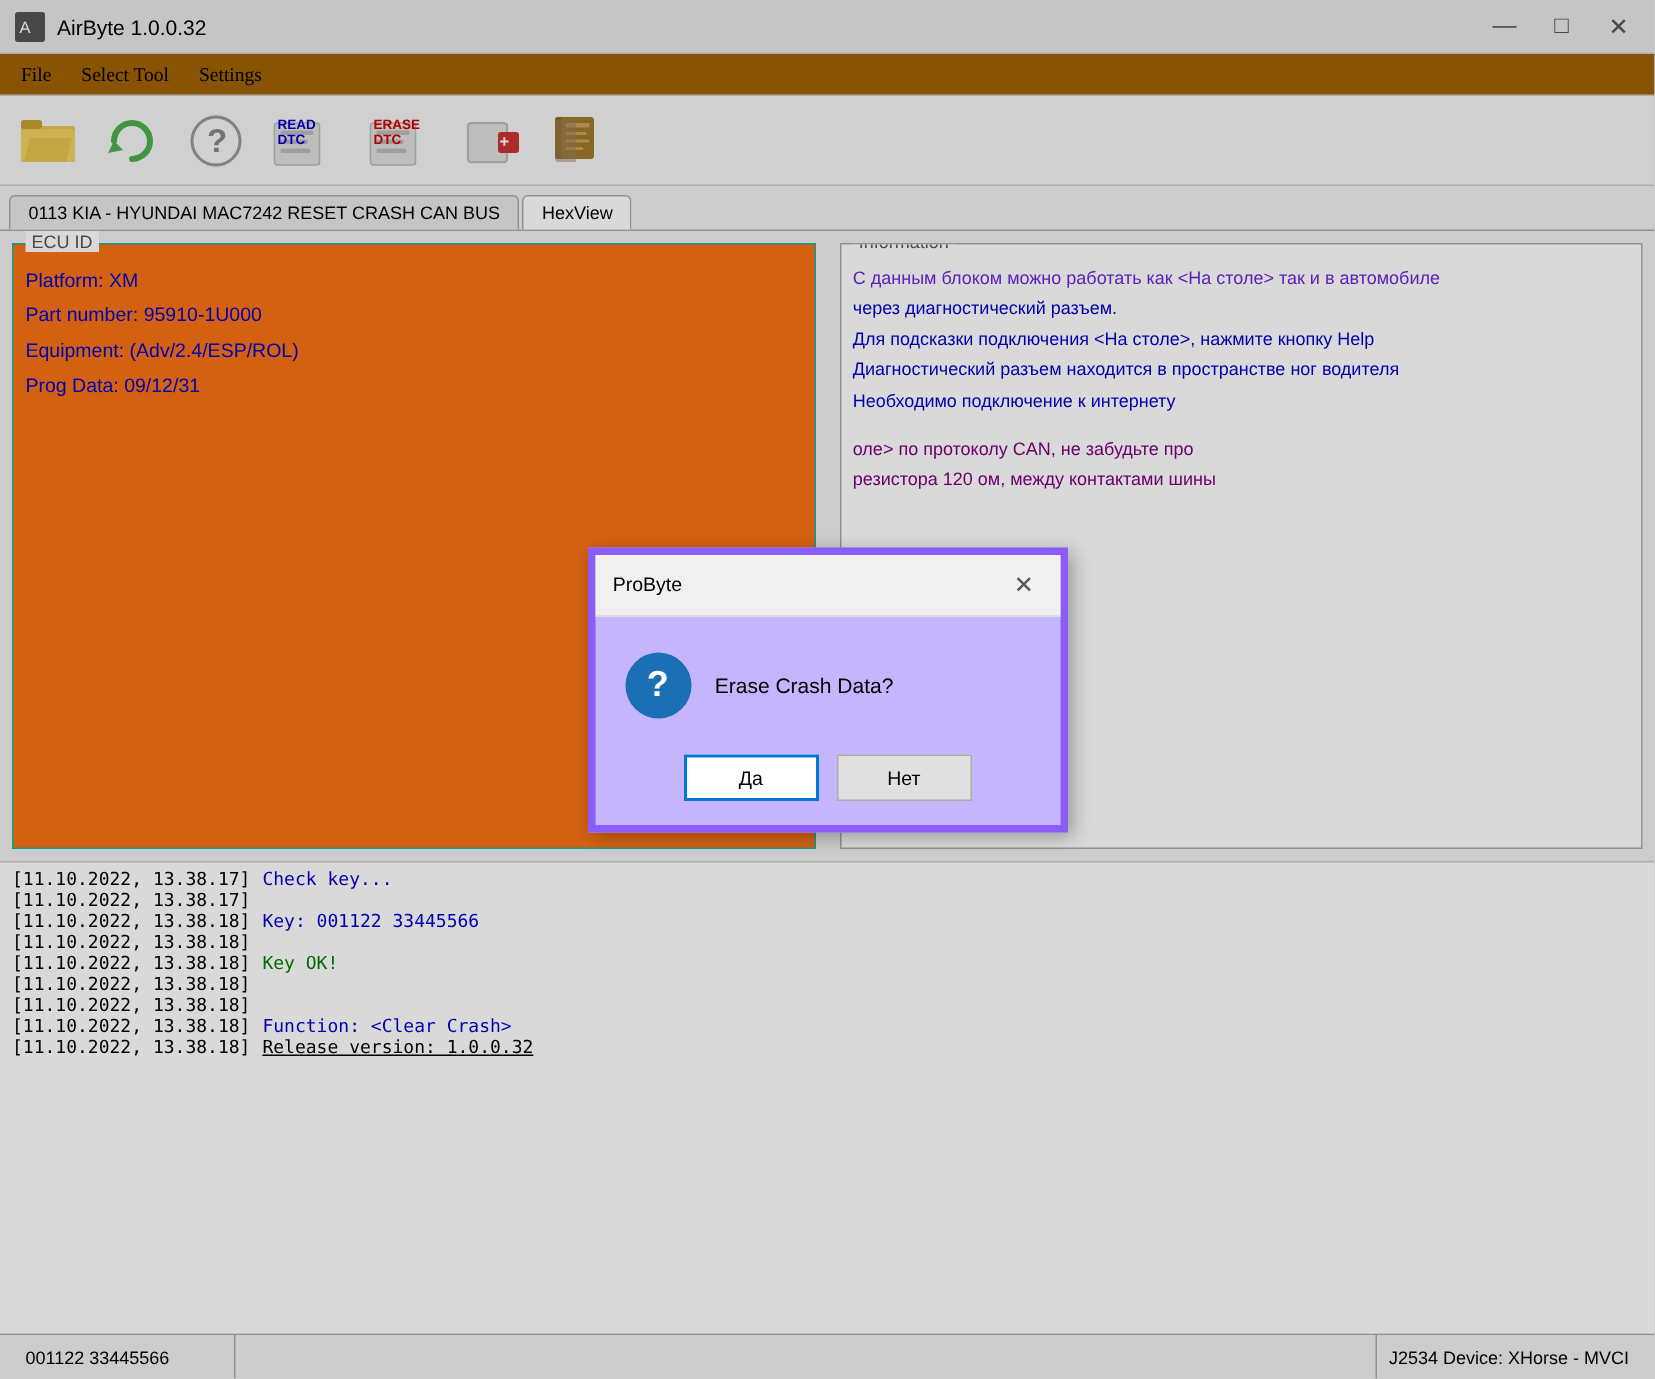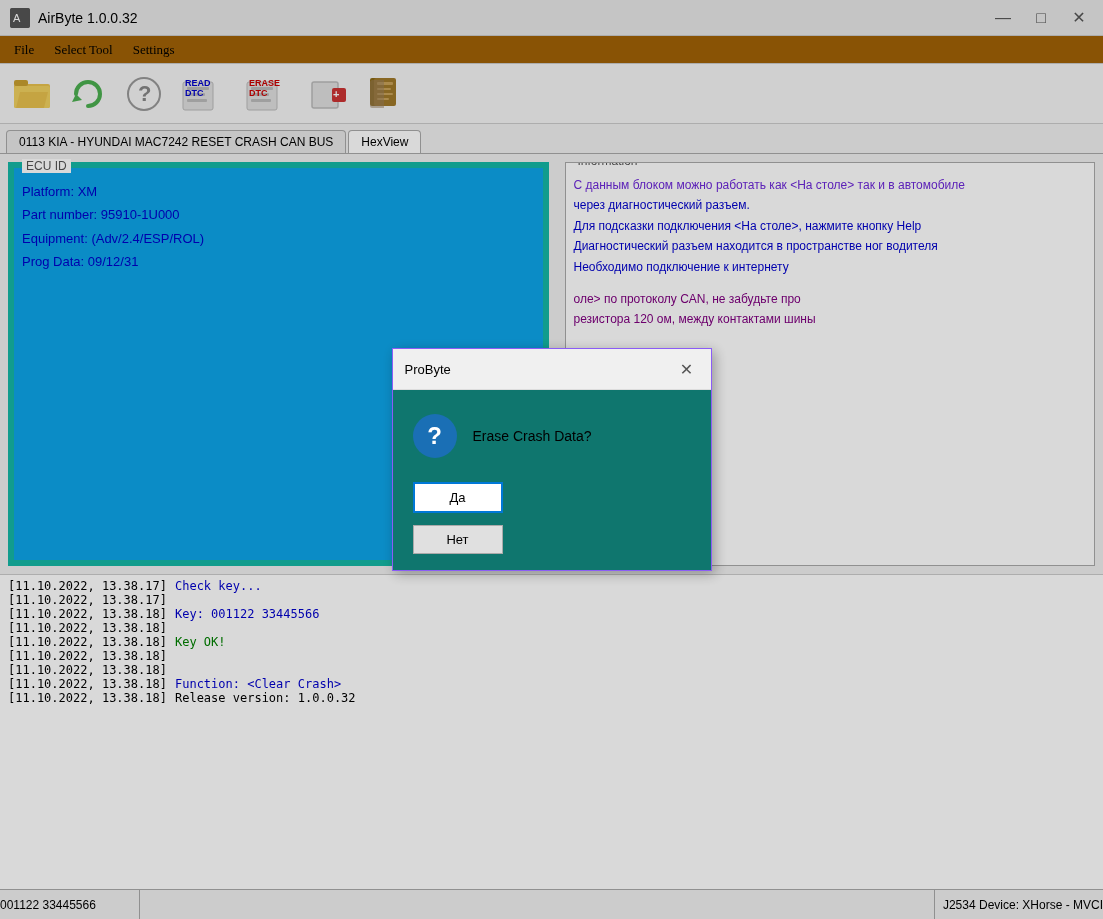--- a/index.html
+++ b/index.html
@@ -147,36 +147,37 @@
       display: flex;
       gap: 8px;
     }
     .log-timestamp {
       color: #000;
       white-space: nowrap;
       min-width: 130px;
     }
     .log-message {
       color: #000;
+      text-decoration: underline;
     }
     .log-message-blue {
       color: #0000cc;
     }
     .log-message-green {
       color: #008000;
     }
 
     
     .status-bar {
       height: 30px;
       background: #f0f0f0;
       border-top: 1px solid #aaa;
       display: flex;
       align-items: center;
-      padding: 0 0;
+      padding: 0 17px;
       font-size: 12px;
       gap: 0;
     }
     .status-key {
       color: #000;
       min-width: 140px;
       border-right: 1px solid #aaa;
       padding-right: 8px;
       height: 100%;
       display: flex;
@@ -199,22 +200,22 @@
     .modal-overlay {
       position: fixed;
       top: 0; left: 0; right: 0; bottom: 0;
       background: rgba(0,0,0,0.15);
       display: flex;
       align-items: center;
       justify-content: center;
       z-index: 100;
     }
     .modal-dialog {
-      background: #0f766e;
-      border: 1px solid #8b5cf6;
+      background: #c4b5fd;
+      border: 5px solid #8b5cf6;
       width: 320px;
       box-shadow: 3px 3px 12px rgba(0,0,0,0.3);
     }
     .modal-titlebar {
       background: #f0f0f0;
       display: flex;
       align-items: center;
       justify-content: space-between;
       padding: 8px 12px;
       border-bottom: 1px solid #ddd;
@@ -256,21 +257,20 @@
     }
     .modal-message {
       font-size: 14px;
       color: #000;
     }
     .modal-footer {
       display: flex;
       justify-content: center;
       gap: 12px;
       padding: 8px 20px 16px;
-      flex-direction: column;
     }
     .modal-btn-yes {
       width: 90px;
       padding: 6px 0;
       background: #fff;
       border: 2px solid #0078d7;
       cursor: pointer;
       font-size: 13px;
       color: #000;
     }
@@ -388,21 +388,21 @@
 
 <div class="tab-bar">
   <div class="tab-main">0113 KIA - HYUNDAI MAC7242 RESET CRASH CAN BUS</div>
   <div class="tab-hexview">HexView</div>
 </div>
 
 <div style="display:flex; flex-direction:column; height:calc(919px - 36px - 28px - 60px - 30px - 30px);">
 
   <div class="panels-row" style="height:420px; flex-shrink:0;">
 
-    <div style="flex:1; position:relative; border:6px solid #14b8a6; margin:0 0 0 0; background:#0ea5e9;">
+    <div style="flex:1; position:relative; border:1px solid #14b8a6; margin:0 0 0 0; background:#f97316;">
       <div style="position:absolute;top:-9px;left:8px;background:#fff;padding:0 4px;font-size:12px;color:#555;">ECU ID</div>
       <div style="padding:12px 8px 8px 8px; color:#0000cc; font-size:13px; line-height:1.8;">
         <div>
           <span>Platform:</span>
           <span> </span><span>XM</span>
         </div>
         <div>
           <span>Part number:</span>
           <span> </span><span>95910-1U000</span>
         </div>

